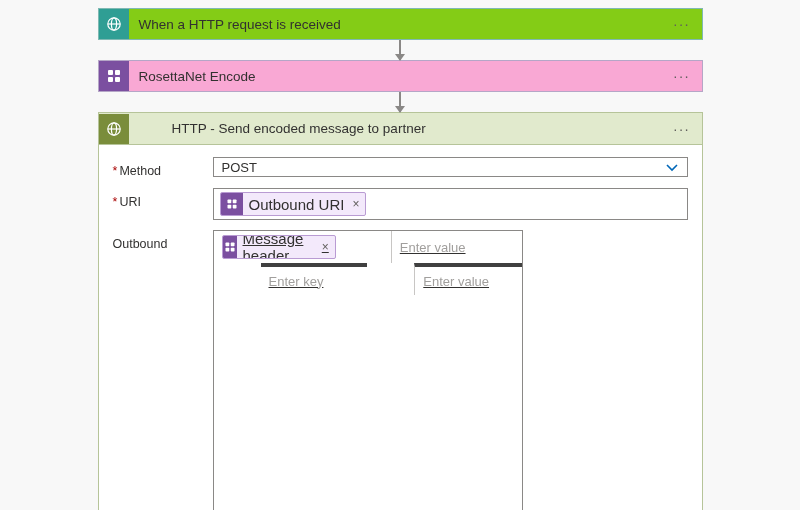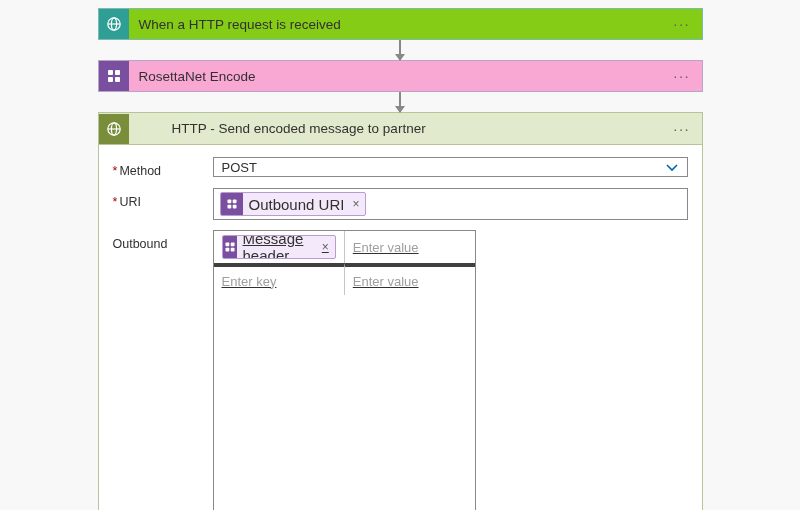--- a/index.html
+++ b/index.html
@@ -173,21 +173,21 @@
   }
   .kv-row + .kv-row .kv-cell { border-top: 4px solid #404040; }
   .kv-cell {
     flex:1;
     display:flex;
     align-items:center;
     padding: 3px 8px;
     font-size: 13px;
   }
   .kv-cell.val { border-left: 1px solid #c8c6c4; }
-  .placeholder { color: #a19f9d; }
+  .placeholder { color: #a19f9d; margin-left: 47px; }
 
   .kv-wrap {
     display:flex;
     align-items:flex-start;
     gap:8px;
   }
 </style>
 </head>
 <body>
 

